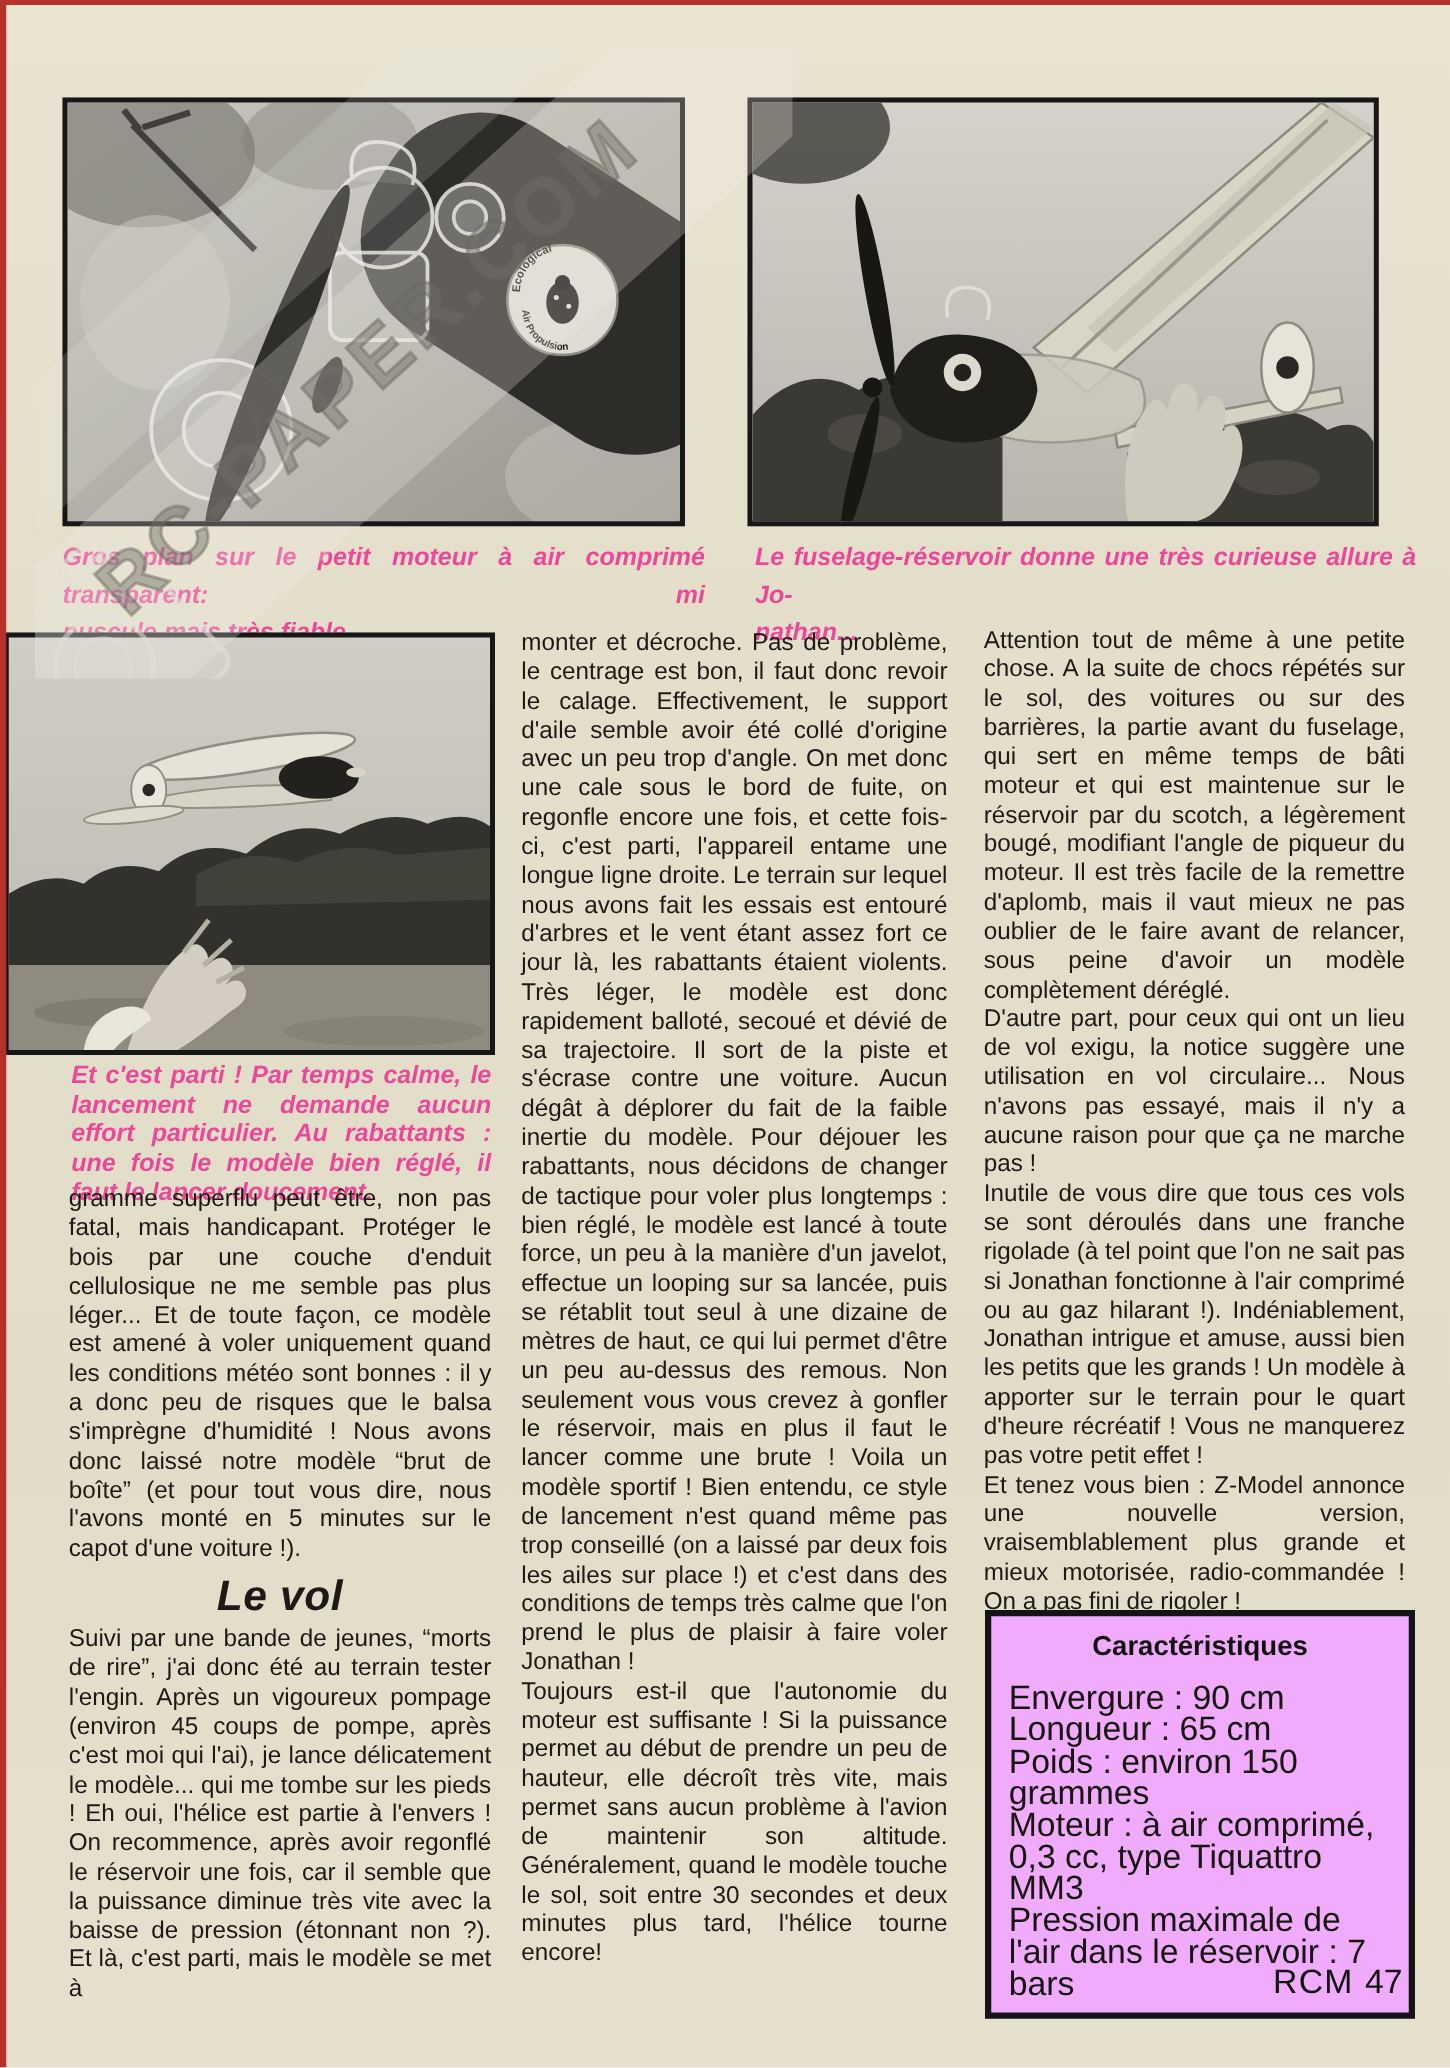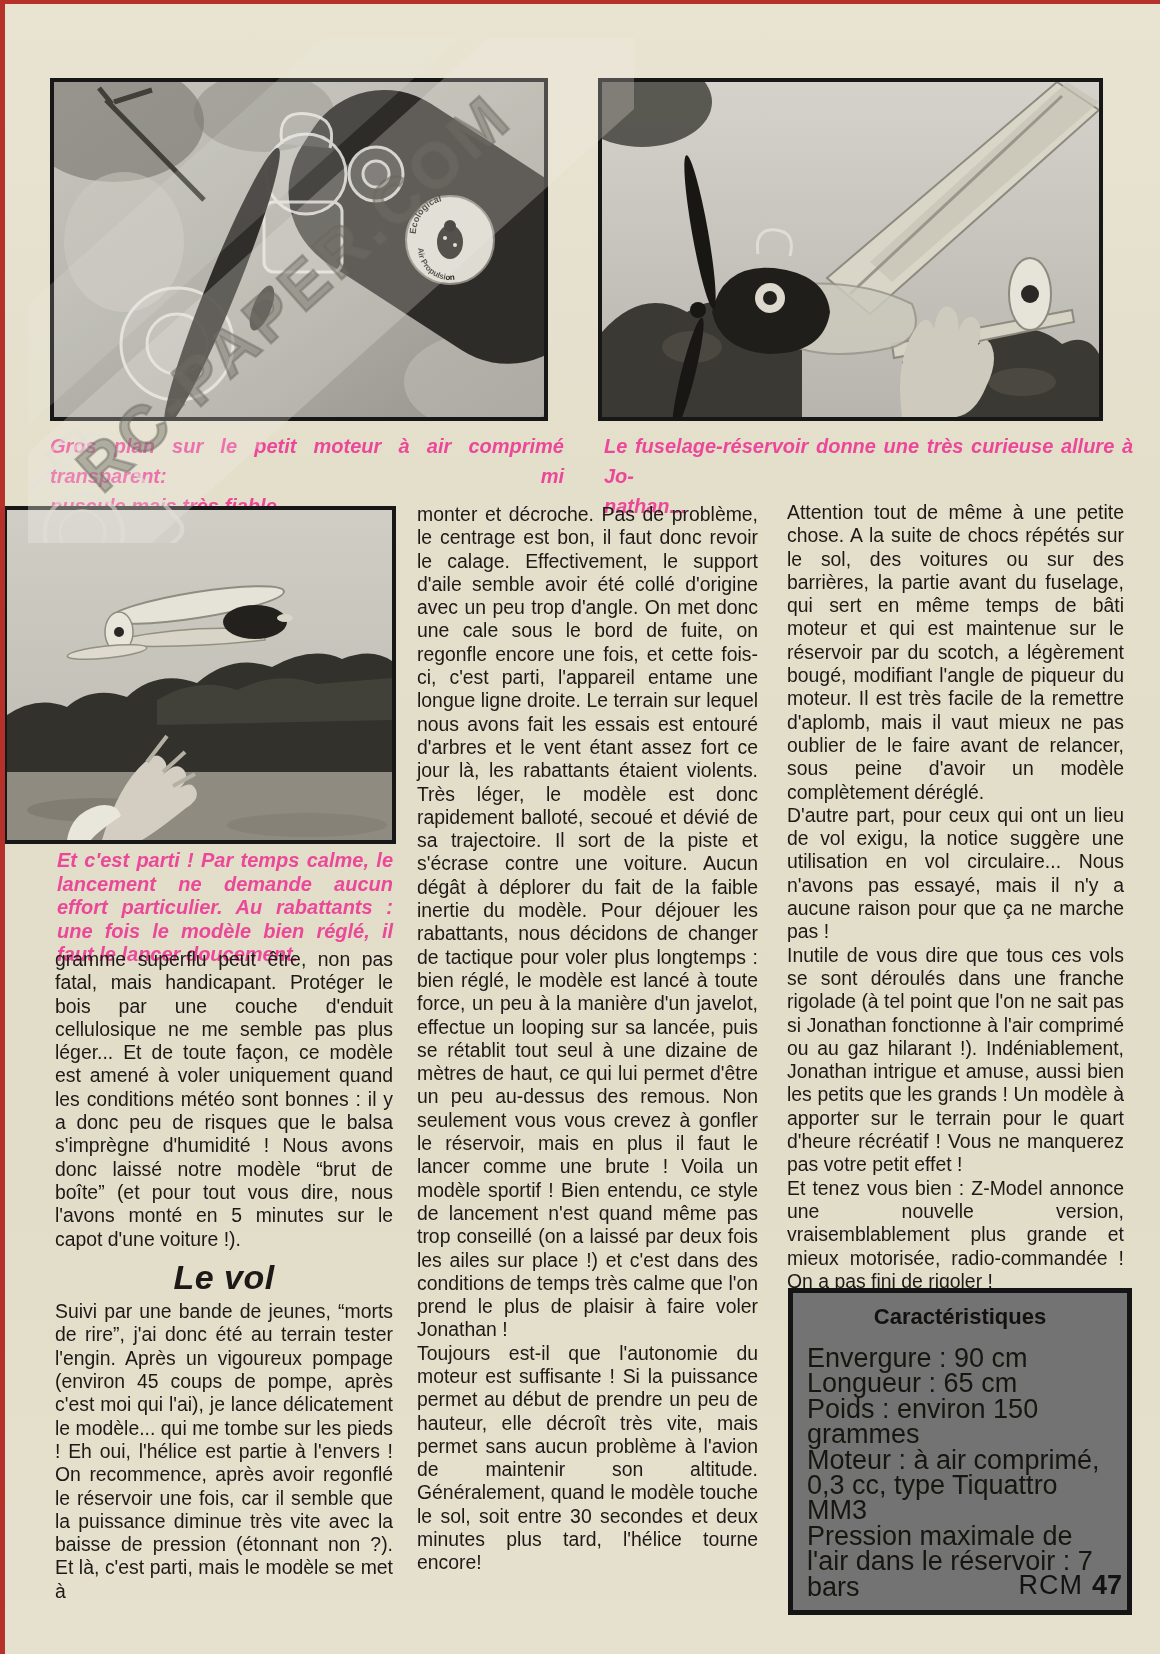--- a/index.html
+++ b/index.html
@@ -33,28 +33,28 @@
   .col{position:absolute;font-size:19.4px;line-height:23.3px;text-align:justify;color:#1c1916;}
   .col p{margin:0;}
   #col-left{left:55px;top:948px;width:338px;}
   #col-mid{left:417px;top:503px;width:341px;}
   #col-right{left:787px;top:501px;width:337px;}
   .levol{font-family:"Liberation Sans",sans-serif;font-size:34px;font-weight:bold;font-style:italic;
          text-align:center;margin:15px 0 11px 0;letter-spacing:0.5px;}
 
   
   #specs{position:absolute;left:788px;top:1288px;width:306px;
-         border:5px solid #141414;background:#737373;padding:9px 14px 10px 14px;}
+         border:5px solid #141414;background:#f0abfc;padding:9px 14px 10px 14px;}
   #specs .title{text-align:center;font-weight:bold;font-size:22px;margin:2px 0 16px 0;color:#131110;}
   #specs .line{font-size:27px;line-height:25.4px;color:#17150f;}
 
   
   #pagenum{position:absolute;right:38px;top:1570px;font-size:27px;color:#141210;}
   #pagenum .brand{font-weight:normal;letter-spacing:1px;}
-  #pagenum .num{font-weight:bold;margin-left:9px;}
+  #pagenum .num{font-weight:normal;margin-left:9px;}
 
   
   #watermark{position:absolute;left:28px;top:38px;width:606px;height:505px;
              z-index:5;pointer-events:none;overflow:hidden;}
   .wm-rot{position:absolute;left:50%;top:52%;transform:translate(-50%,-50%) rotate(-42deg);
           width:820px;height:320px;}
   .wm-band{position:absolute;left:0;top:70px;width:820px;height:150px;background:rgba(238,236,229,0.26);}
   .wm-band2{position:absolute;left:0;top:-40px;width:820px;height:90px;background:rgba(238,236,229,0.16);}
   .wm-text{position:absolute;left:110px;top:92px;font-size:64px;font-weight:bold;letter-spacing:5px;
            color:rgba(150,147,138,0.18);-webkit-text-stroke:2.5px rgba(105,102,94,0.45);

